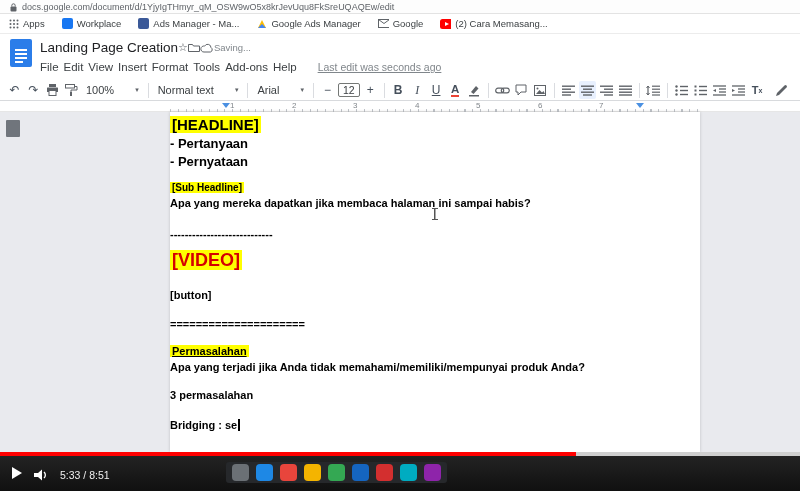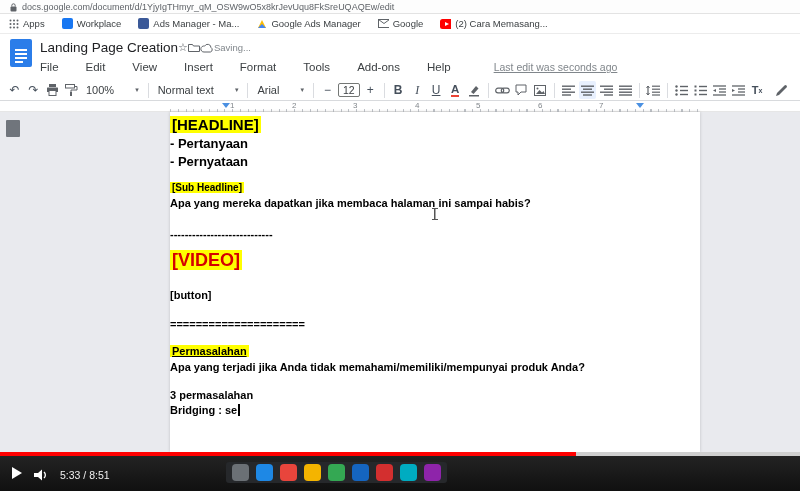--- a/index.html
+++ b/index.html
@@ -18,21 +18,21 @@
   .bm { display:flex; align-items:center; gap:4px; font-size:9.5px; color:#3c4043; white-space:nowrap; }
   .fav { width:11px; height:11px; border-radius:2px; display:inline-flex; align-items:center; justify-content:center; }
 
   
   .dhead { position:absolute; top:34px; left:0; width:800px; height:46px; background:#fff; }
   .docs-logo { position:absolute; left:10px; top:5px; }
   .title-row { position:absolute; left:40px; top:6px; display:flex; align-items:center; }
   .doc-title { font-size:13.5px; color:#202124; }
   .title-ico { color:#5f6368; font-size:11px; display:inline-flex; align-items:center; }
   .saving { font-size:9.5px; color:#80868b; }
-  .menurow { position:absolute; left:40px; top:27px; display:flex; align-items:center; gap:27px; }
+  .menurow { position:absolute; left:40px; top:27px; display:flex; align-items:center; gap:5px; }
   .menu-item { font-size:11.5px; color:#3c4043; }
   .last-edit { font-size:10.5px; color:#80868b; text-decoration:underline; margin-left:16px; }
 
   
   .toolbar { position:absolute; top:80px; left:0; width:800px; height:21px; background:#fff;
              border-bottom:1px solid #d8dadd; display:flex; align-items:center; padding-left:6px; gap:2px; }
   .tb-btn { height:18px; min-width:17px; display:flex; align-items:center; justify-content:center;
             color:#454f5b; font-size:12px; border-radius:2px; }
   .tb-btn.sel { background:#e8f0fe; }
   .chip { display:flex; align-items:center; gap:21px; font-size:11px; color:#3c4043; padding:0 4px; height:18px; }
@@ -71,21 +71,21 @@
   .l4 { top:85px; font-size:11px; }
   .l5 { top:116px; font-size:11px; }
   .l6 { top:138px; font-size:18px; }
   .l6 .hl { color:#d40000; }
   .l9 .hl { text-decoration:underline; }
   .l7 { top:177px; font-size:11px; }
   .l8 { top:206px; font-size:11px; }
   .l9 { top:233px; font-size:11px; }
   .l10 { top:249px; font-size:11px; }
   .l11 { top:277px; font-size:11px; }
-  .l12 { top:292px; font-size:11px; }
+  .l12 { top:307px; font-size:11px; }
   .text-caret { display:inline-block; width:1.5px; height:12px; background:#000; vertical-align:text-bottom; margin-left:1px; }
   .ibeam { position:absolute; top:96px; left:50%; margin-left:-3px; width:6px; height:12px;
            border-top:1.5px solid #555; border-bottom:1.5px solid #555;
            background:linear-gradient(#555,#555) center/1.5px 100% no-repeat; }
 
   
   .progress { position:absolute; top:452px; left:0; width:800px; height:4px; background:#cfcfcf; }
   .progress .played { height:100%; background:#ff0000; width:0; }
   .controls { position:absolute; top:456px; left:0; width:800px; height:35px;
               background:linear-gradient(#232323,#101010); }

